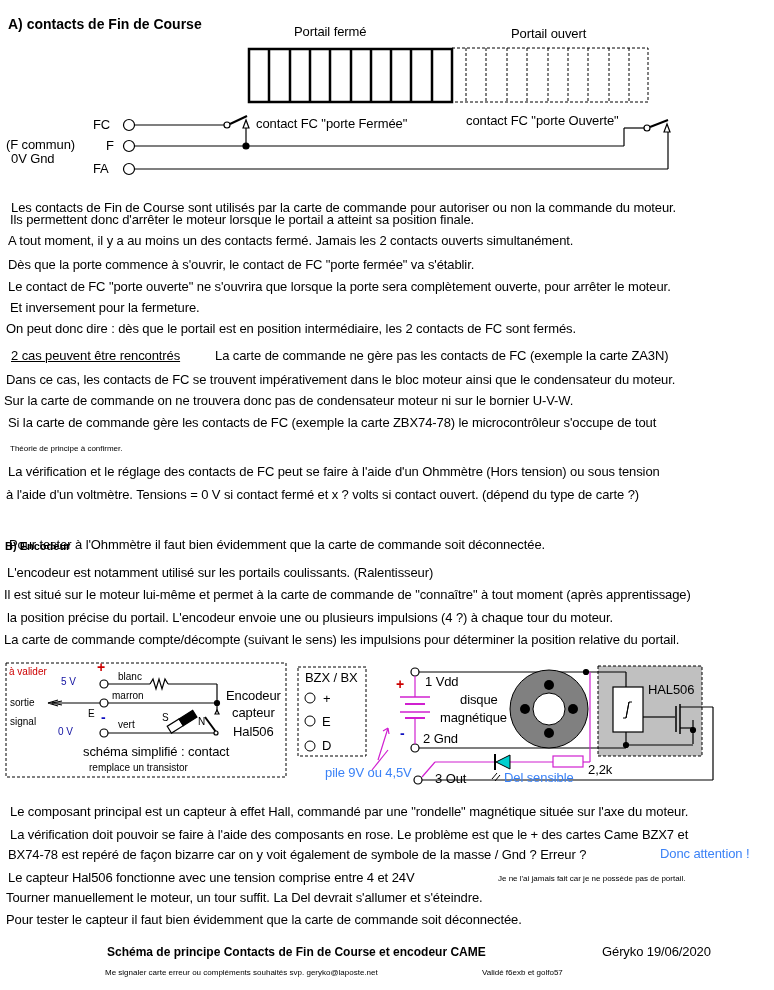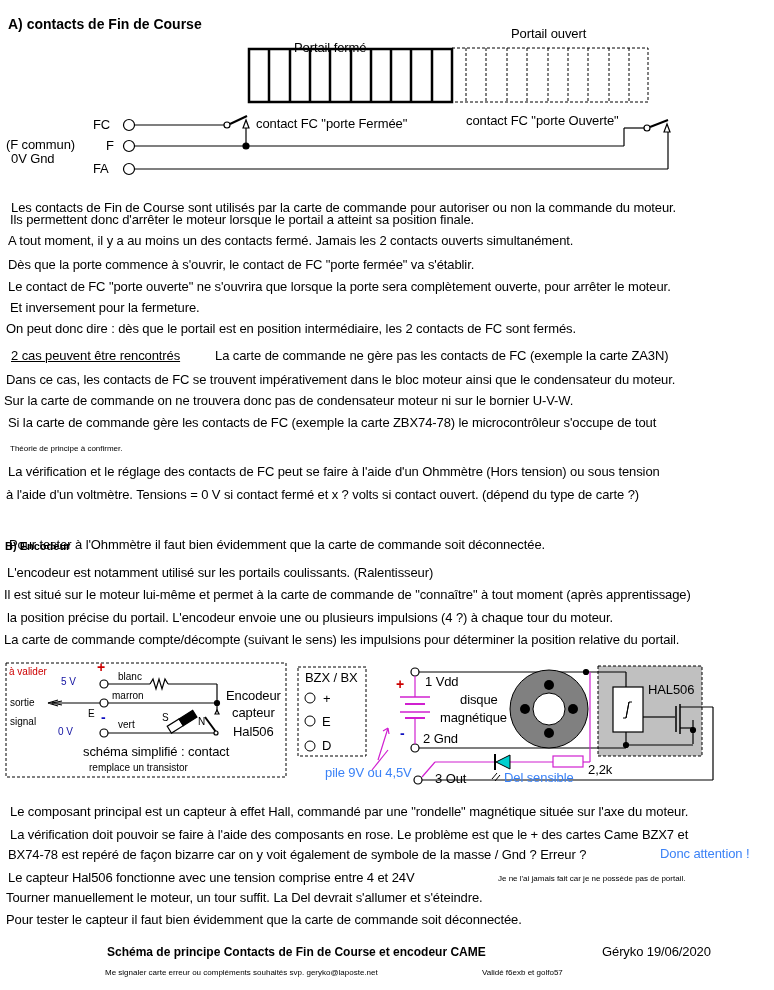--- a/index.html
+++ b/index.html
@@ -149,21 +149,21 @@
     <path d="M388,728 L378,760 M388,728 l-5,3 M388,728 l1,6"></path>
   </g>
   <g>
     <path d="M496,762 L510,755 L510,769 Z" fill="#00d0d0" stroke="#000"></path>
     <line x1="495" y1="754" x2="495" y2="770" stroke="#000" stroke-width="2"></line>
     <path d="M497,773 l-5,6 M500,775 l-5,6" stroke="#000" fill="none"></path>
   </g>
 </svg>
 
 <div class="abs h" style="left:8px;top:16px;">A) contacts de Fin de Course</div>
-<div class="abs t" style="left:294px;top:24px;margin-top:16px;">Portail fermé</div>
+<div class="abs t" style="left:294px;top:24px;">Portail fermé</div>
 <div class="abs t" style="left:511px;top:26px;">Portail ouvert</div>
 
 <div class="abs t" style="left:93px;top:117px;">FC</div>
 <div class="abs t" style="left:106px;top:138px;">F</div>
 <div class="abs t" style="left:93px;top:161px;">FA</div>
 <div class="abs t" style="left:6px;top:137px;">(F commun)</div>
 <div class="abs t" style="left:11px;top:151px;">0V Gnd</div>
 <div class="abs t" style="left:256px;top:116px;">contact FC "porte Fermée"</div>
 <div class="abs t" style="left:466px;top:113px;">contact FC "porte Ouverte"</div>
 

